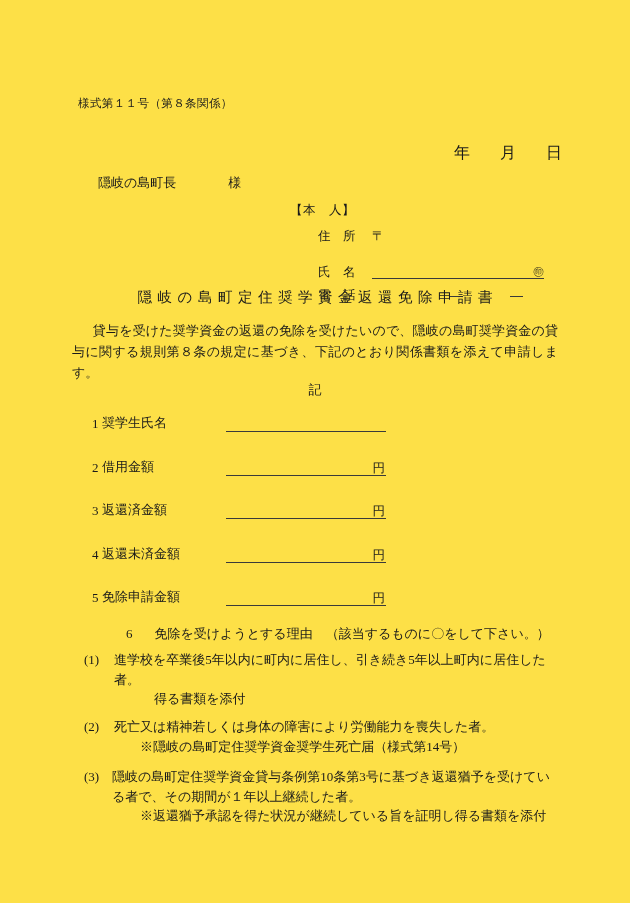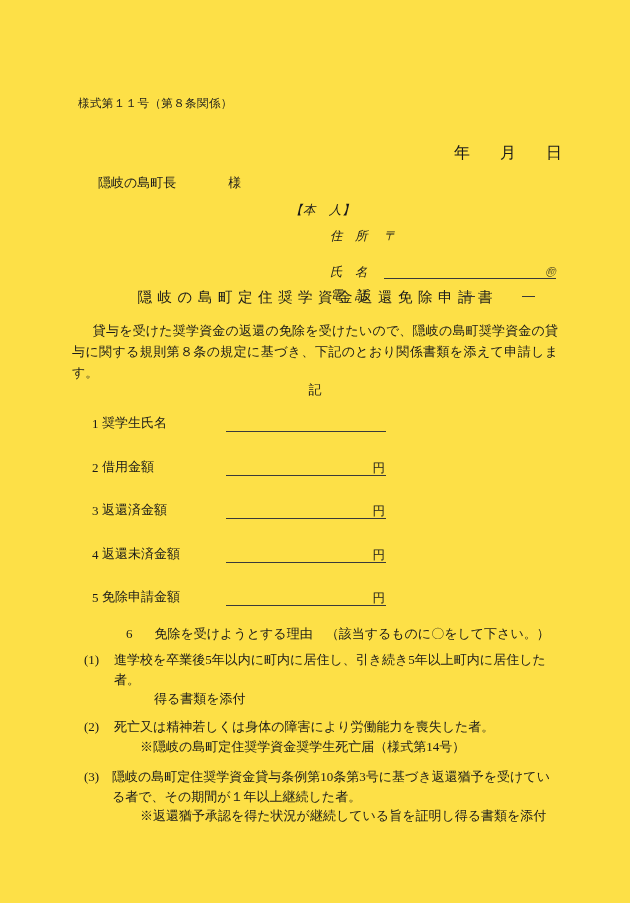--- a/index.html
+++ b/index.html
@@ -51,32 +51,31 @@
     font-size: 13px;
   }
   .addressee .sama { margin-left: 52px; }
 
   
   .applicant {
     left: 290px;
     top: 204px;
     font-size: 12.5px;
     line-height: 1;
-    font-style: italic;
   }
   .applicant .hdr {
     display: block;
     margin-left: 0;
     margin-bottom: 7px;
     letter-spacing: 0.5px;
   }
   .app-row {
     display: flex;
     align-items: flex-end;
-    margin-left: 40px;
+    margin-left: 28px;
     height: 19px;
   }
   .app-row .lbl {
     width: 46px;
     flex: 0 0 46px;
     display: flex;
     justify-content: space-between;
     letter-spacing: 0;
   }
   .app-row .postal { margin-left: 8px; }

